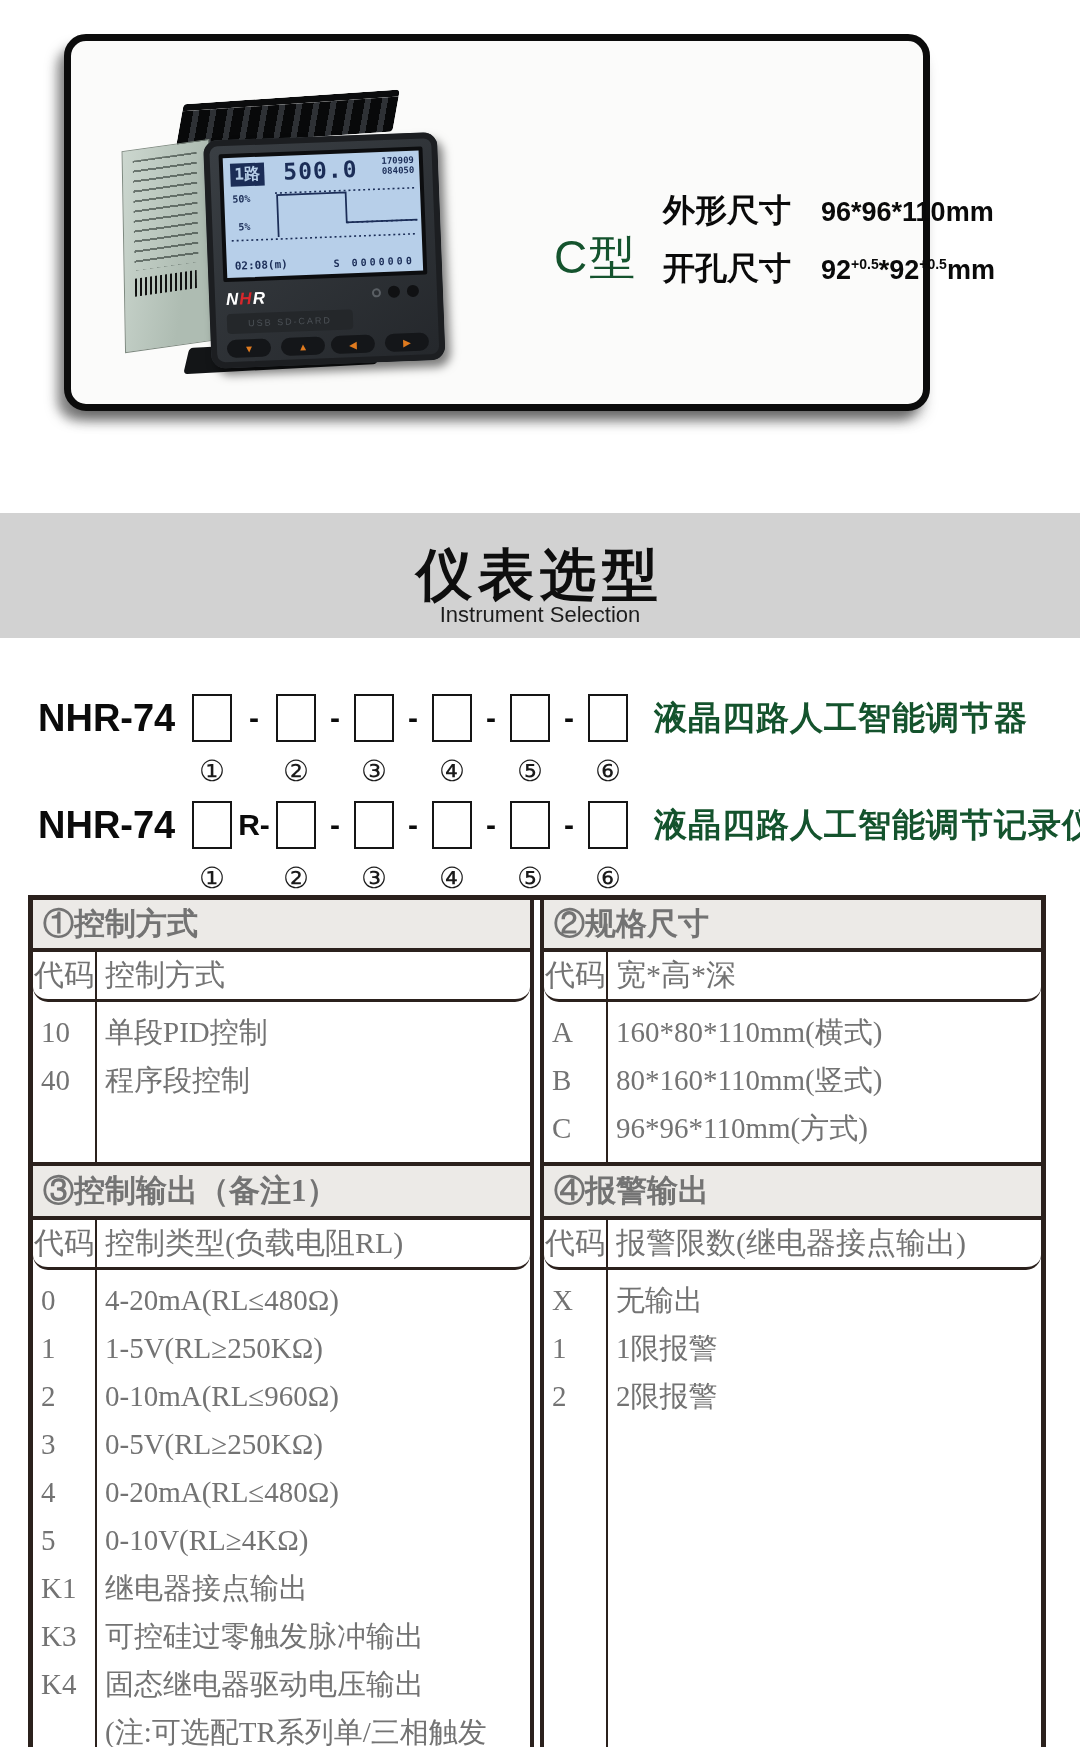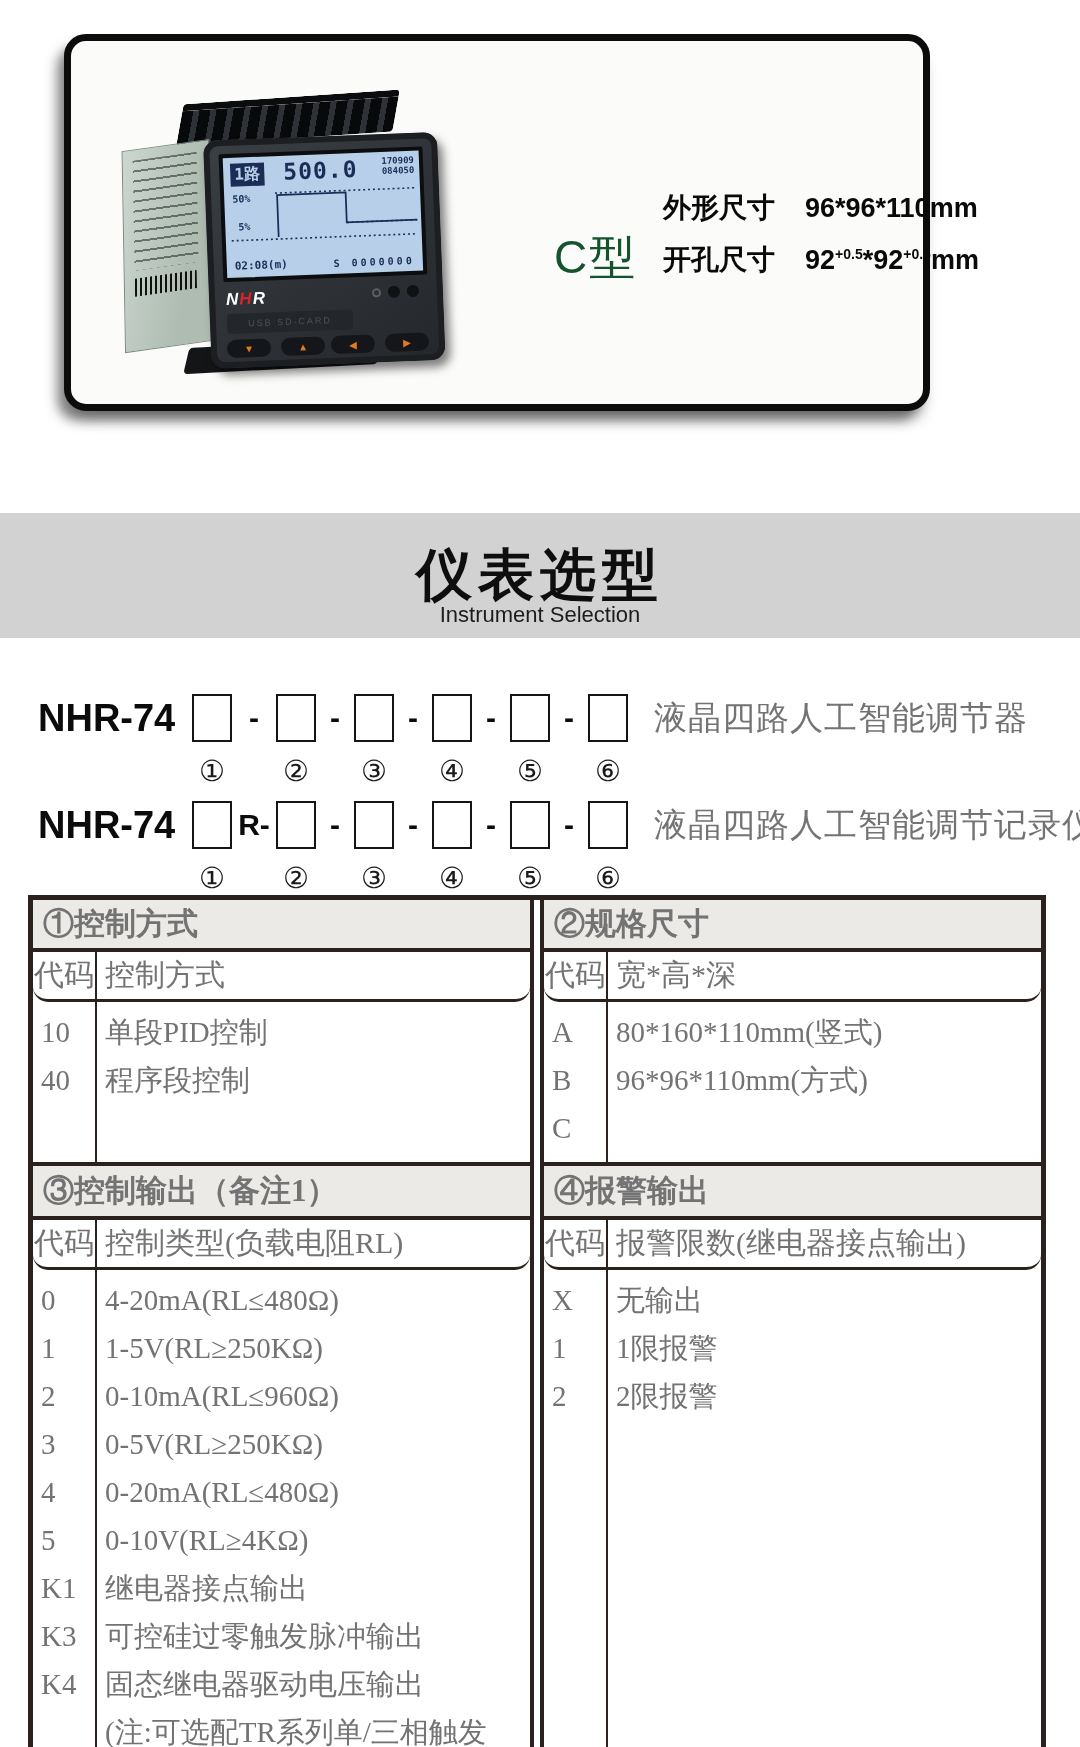--- a/index.html
+++ b/index.html
@@ -6,21 +6,21 @@
   #page{position:relative;width:1080px;height:1747px;background:#ffffff;overflow:hidden;
         font-family:"Liberation Sans",sans-serif;}
 
   
   .card{position:absolute;left:64px;top:34px;width:866px;height:377px;background:#fbfbfa;
         border:7px solid #0c0c0c;border-radius:22px;box-sizing:border-box;
         box-shadow:-9px 11px 12px -2px rgba(40,40,40,.55),0 14px 16px -8px rgba(40,40,40,.4);}
   .type-label{position:absolute;left:483px;top:186px;font-size:46px;color:#14532d;letter-spacing:2px;}
   .spec-rows{position:absolute;left:592px;top:148px;display:flex;flex-direction:column;gap:14px;}
   .spec-row{display:flex;align-items:baseline;gap:30px;}
-  .spec-label{font-size:28px;font-weight:700;color:#0a0a0a;white-space:nowrap;}
+  .spec-label{font-size:32px;font-weight:700;color:#0a0a0a;white-space:nowrap;}
   .spec-value{font-size:27px;font-weight:700;color:#0a0a0a;white-space:nowrap;}
   .spec-value sup{font-size:14px;}
 
   
   .device{position:absolute;left:48px;top:56px;width:330px;height:272px;transform:rotate(-1deg);}
   .rail-top{position:absolute;left:64px;top:0;width:214px;height:42px;border-radius:4px;
             background:repeating-linear-gradient(90deg,#08090a 0 11px,#2e3135 11px 17px);
             border-top:7px solid #0b0c0d;transform:skewX(-14deg) rotate(-3deg);box-sizing:border-box;}
   .side-panel{position:absolute;left:4px;top:46px;width:88px;height:202px;
               background:linear-gradient(100deg,#ccd7cf 0%,#aebcb2 70%);
@@ -68,21 +68,21 @@
   .banner-sub{font-size:22px;color:#1c1c1c;margin-top:-2px;}
 
   
   .model-block{position:absolute;left:38px;display:grid;
                grid-template-columns:152px 44px 40px 44px 34px 44px 34px 44px 34px 44px 34px 44px 24px auto;
                grid-template-rows:56px 46px;}
   .mprefix{grid-row:1;align-self:center;font-size:38px;font-weight:700;color:#0b0b0b;white-space:nowrap;}
   .mbox{grid-row:1;width:40px;height:48px;border:2px solid #151515;background:#fff;
         align-self:center;justify-self:center;box-sizing:border-box;}
   .msep{grid-row:1;align-self:center;justify-self:center;font-size:30px;font-weight:700;color:#0b0b0b;}
-  .mdesc{grid-row:1;grid-column:14;align-self:center;font-size:33px;font-weight:400;color:#737373;
+  .mdesc{grid-row:1;grid-column:14;align-self:center;font-size:33px;font-weight:700;color:#14532d;
          letter-spacing:1px;white-space:nowrap;}
   .mnum{grid-row:2;align-self:start;justify-self:center;padding-top:8px;font-size:29px;color:#1a1a1a;
         font-family:"Liberation Serif",serif;}
   .n1{grid-column:2}.n2{grid-column:4}.n3{grid-column:6}.n4{grid-column:8}.n5{grid-column:10}.n6{grid-column:12}
   #model-line-1{top:690px;}
   #model-line-2{top:797px;}
 
   
   .sel-table{position:absolute;left:28px;top:895px;width:1018px;height:912px;box-sizing:border-box;
              border:5px solid #2b211d;display:grid;grid-template-columns:1fr 6px 1fr;background:#fff;
@@ -291,20 +291,21 @@
         <div class="code">代码</div>
         <div class="desc">宽*高*深</div>
       </div>
       <div class="dblock dblock1">
         <div class="codecol">
           <div class="dline">A</div>
           <div class="dline">B</div>
           <div class="dline">C</div>
         </div>
         <div class="desccol">
+          <div class="dline">160*80*110mm(横式)</div>
           <div class="dline">80*160*110mm(竖式)</div>
           <div class="dline">96*96*110mm(方式)</div>
         </div>
       </div>
       <div class="band band-mid">④报警输出</div>
       <div class="colhdr">
         <div class="code">代码</div>
         <div class="desc">报警限数(继电器接点输出)</div>
       </div>
       <div class="dblock dblock2">

